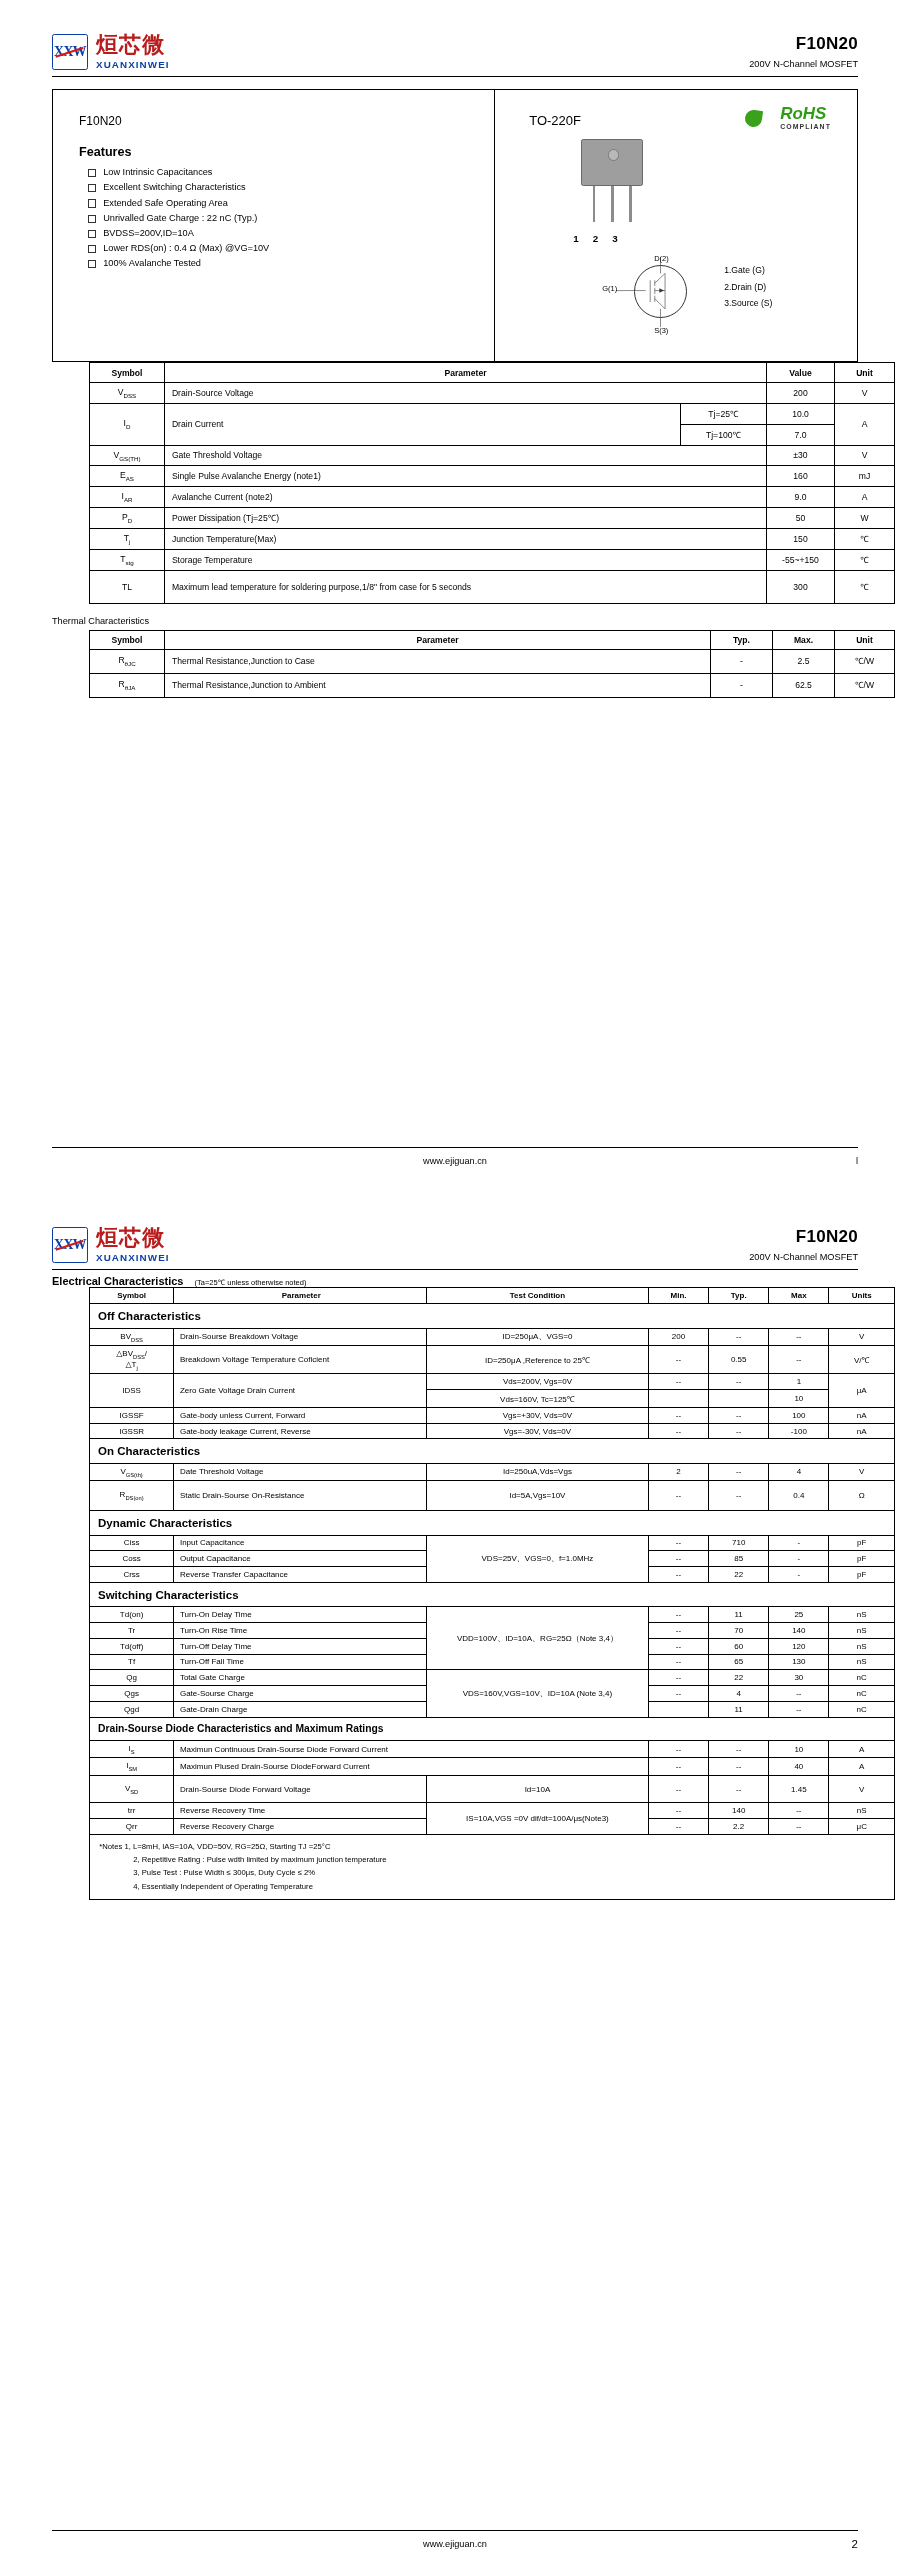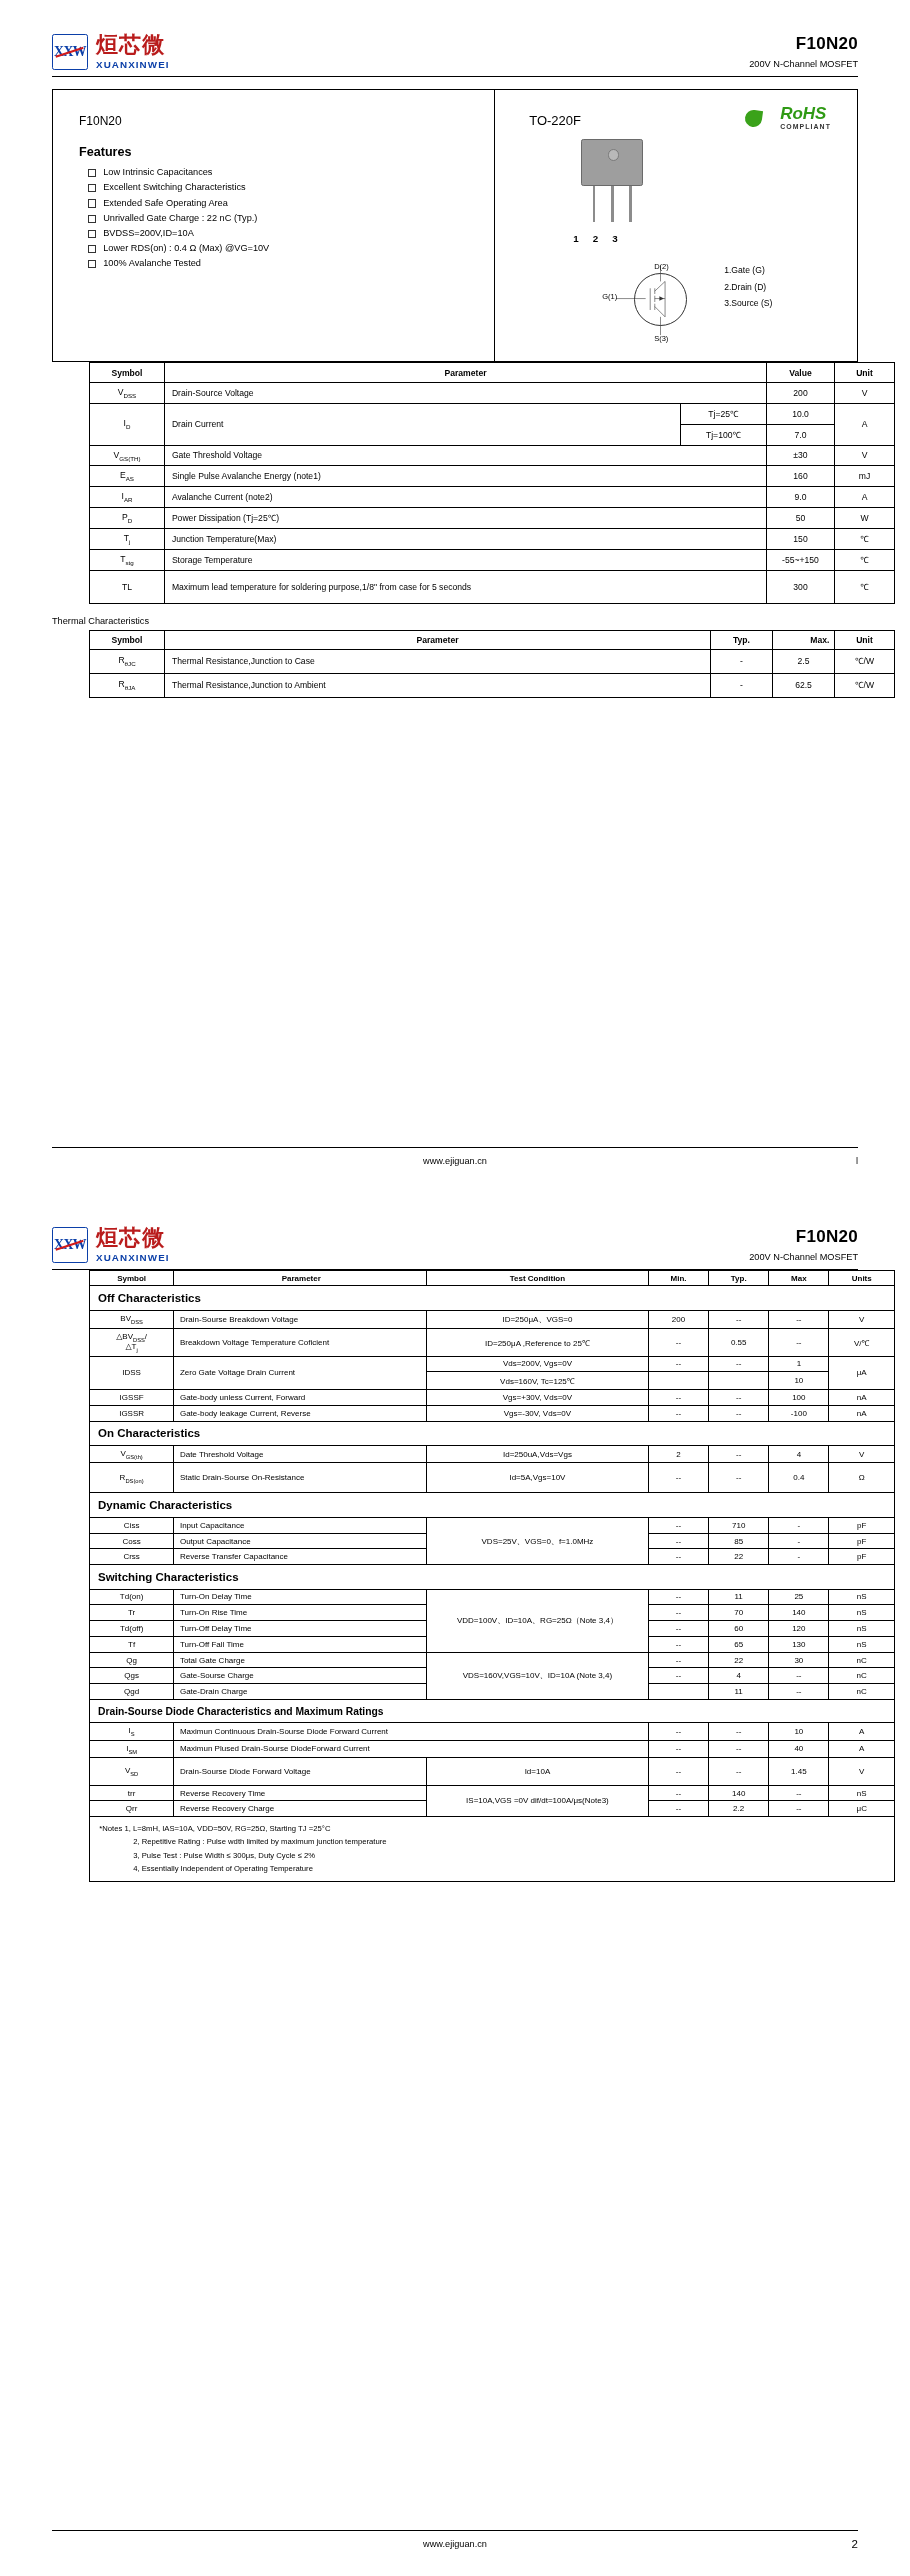--- a/index.html
+++ b/index.html
@@ -104,21 +104,21 @@
     content:""; position:absolute; left:50%; top:9.2px; width:9.2px; height:9.2px;
     margin-left:-4.6px; border-radius:50%; background:#b9b9b9; border:0.6px solid #7a7a7a;
   }
   .pins { position:absolute; left: 8px; top: 47px; width: 46px; height: 36px; }
   .pin { position:absolute; width: 2.9px; height: 36px; background:#8c8c8c; top:0; }
   .pin.p1 { left: 3.4px; }
   .pin.p2 { left: 22px; }
   .pin.p3 { left: 40px; }
   .pin-nums { position:absolute; left: 78px; top: 143px; font-size: 9.8px; font-weight:700; letter-spacing: 5.7px; }
 
-  .sym { position:absolute; left: 115px; top: 164px; width: 109px; height: 80px; margin-top: 8px; }
+  .sym { position:absolute; left: 115px; top: 164px; width: 109px; height: 80px; }
   .sym-circle {
     position:absolute; left: 24px; top: 10.3px; width: 53px; height: 53px;
     border:0.6px solid #333; border-radius:50%;
   }
   .sym-label { position:absolute; font-size: 7.5px; }
   .legend { position:absolute; left: 229px; top: 172px; font-size: 8.6px; line-height: 1.9; }
 
   
   .sec-title { margin-top: 15px; margin-bottom: 4.6px; font-size: 11.5px; font-weight: 700; }
   .sec-title .small { font-size: 7.5px; font-weight: 400; }
@@ -134,21 +134,21 @@
     vertical-align: middle;
   }
   table th { font-weight: 700; }
   td.left { text-align: left; padding-left: 6.9px; }
   .t-amr td, .t-amr th { height: 19.5px; }
   .t-amr .col-sym { width: 75px; }
   .t-amr .col-val { width: 68px; }
   .t-amr .col-unit { width: 60px; }
   .t-th .col-sym { width: 75px; }
   .t-th .col-typ { width: 62px; }
-  .t-th .col-max { width: 62px; text-align: right; }
+  .t-th .col-max { width: 62px; }
   .t-th .col-unit { width: 60px; }
 
   
   .t-ec td, .t-ec th { font-size: 8px; padding: 2.9px 3.4px; }
   .t-ec .c-sym { width: 63px; }
   .t-ec .c-param { width: 189px; text-align:left; padding-left: 5.7px; }
   .t-ec .c-cond { width: 166px; }
   .t-ec .c-min { width: 45px; }
   .t-ec .c-typ { width: 45px; }
   .t-ec .c-max { width: 45px; }
@@ -380,20 +380,24 @@
         <div class="brand-en">XUANXINWEI</div>
       </div>
     </div>
     <div class="header-right">
       <div class="part-no">F10N20</div>
       <div class="part-desc">200V N-Channel MOSFET</div>
     </div>
   </div>
   <div class="header-rule"></div>
 
+  <div style="margin-top:5.7px;font-size:11px;font-weight:700">
+    <span>Electrical Characteristics</span>
+    <span style="font-size:7.5px;font-weight:400;margin-left:8px">(Ta=25℃ unless otherwise noted)</span>
+  </div>
 
   <table class="t-ec">
     <tbody>
         <tr>
       <th class="c-sym">Symbol</th>
       <th class="c-param" style="text-align:center">Parameter</th>
       <th class="c-cond">Test Condition</th>
       <th class="c-min">Min.</th>
       <th class="c-typ">Typ.</th>
       <th class="c-max">Max</th>

